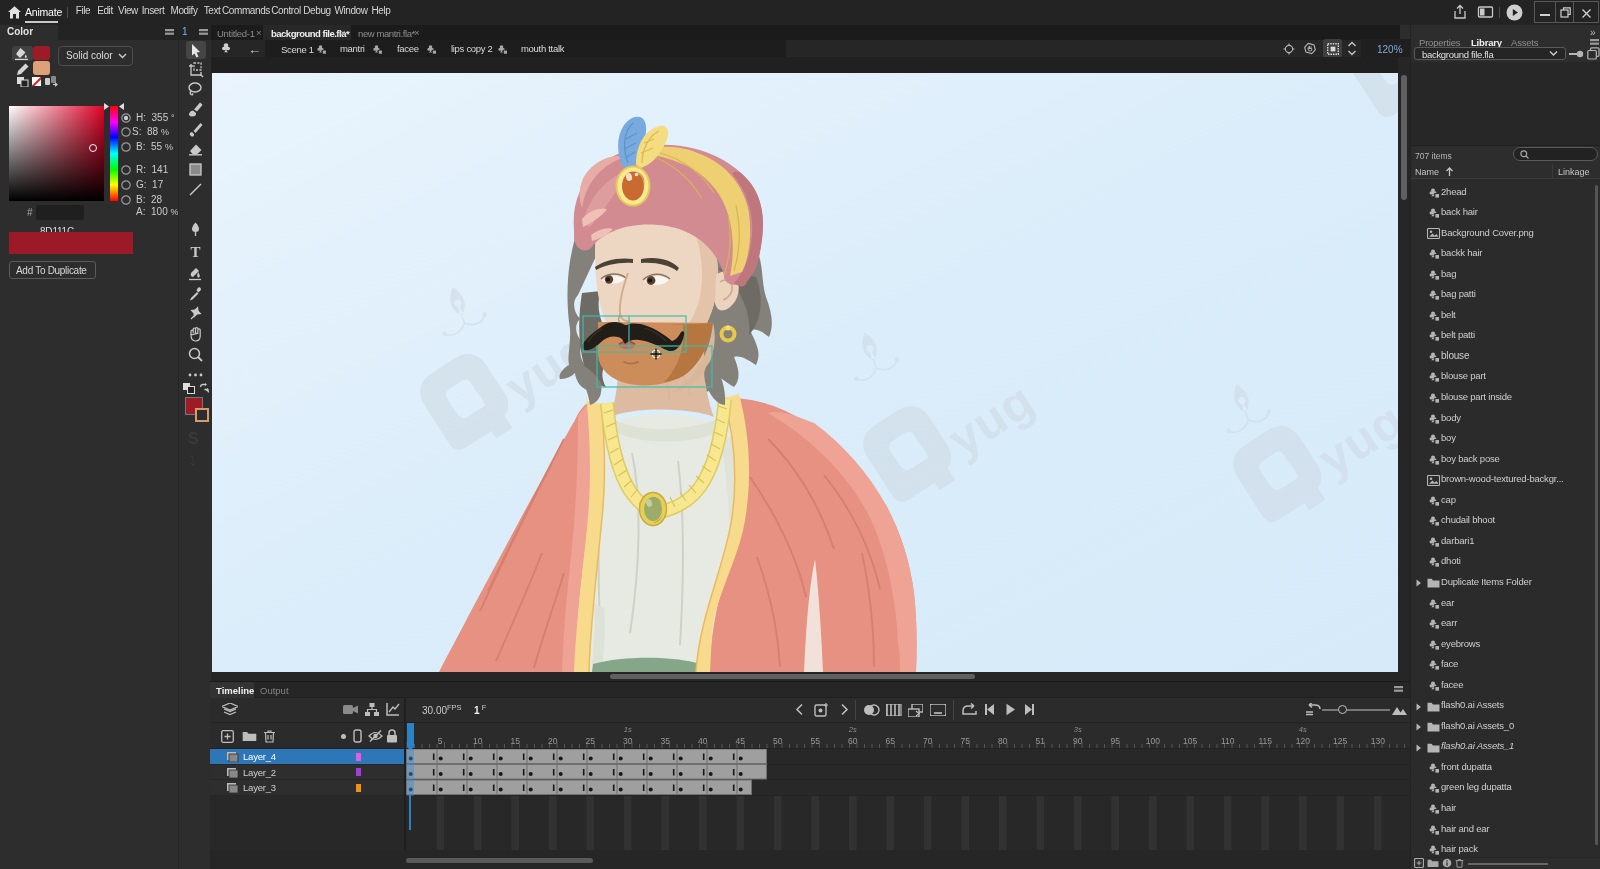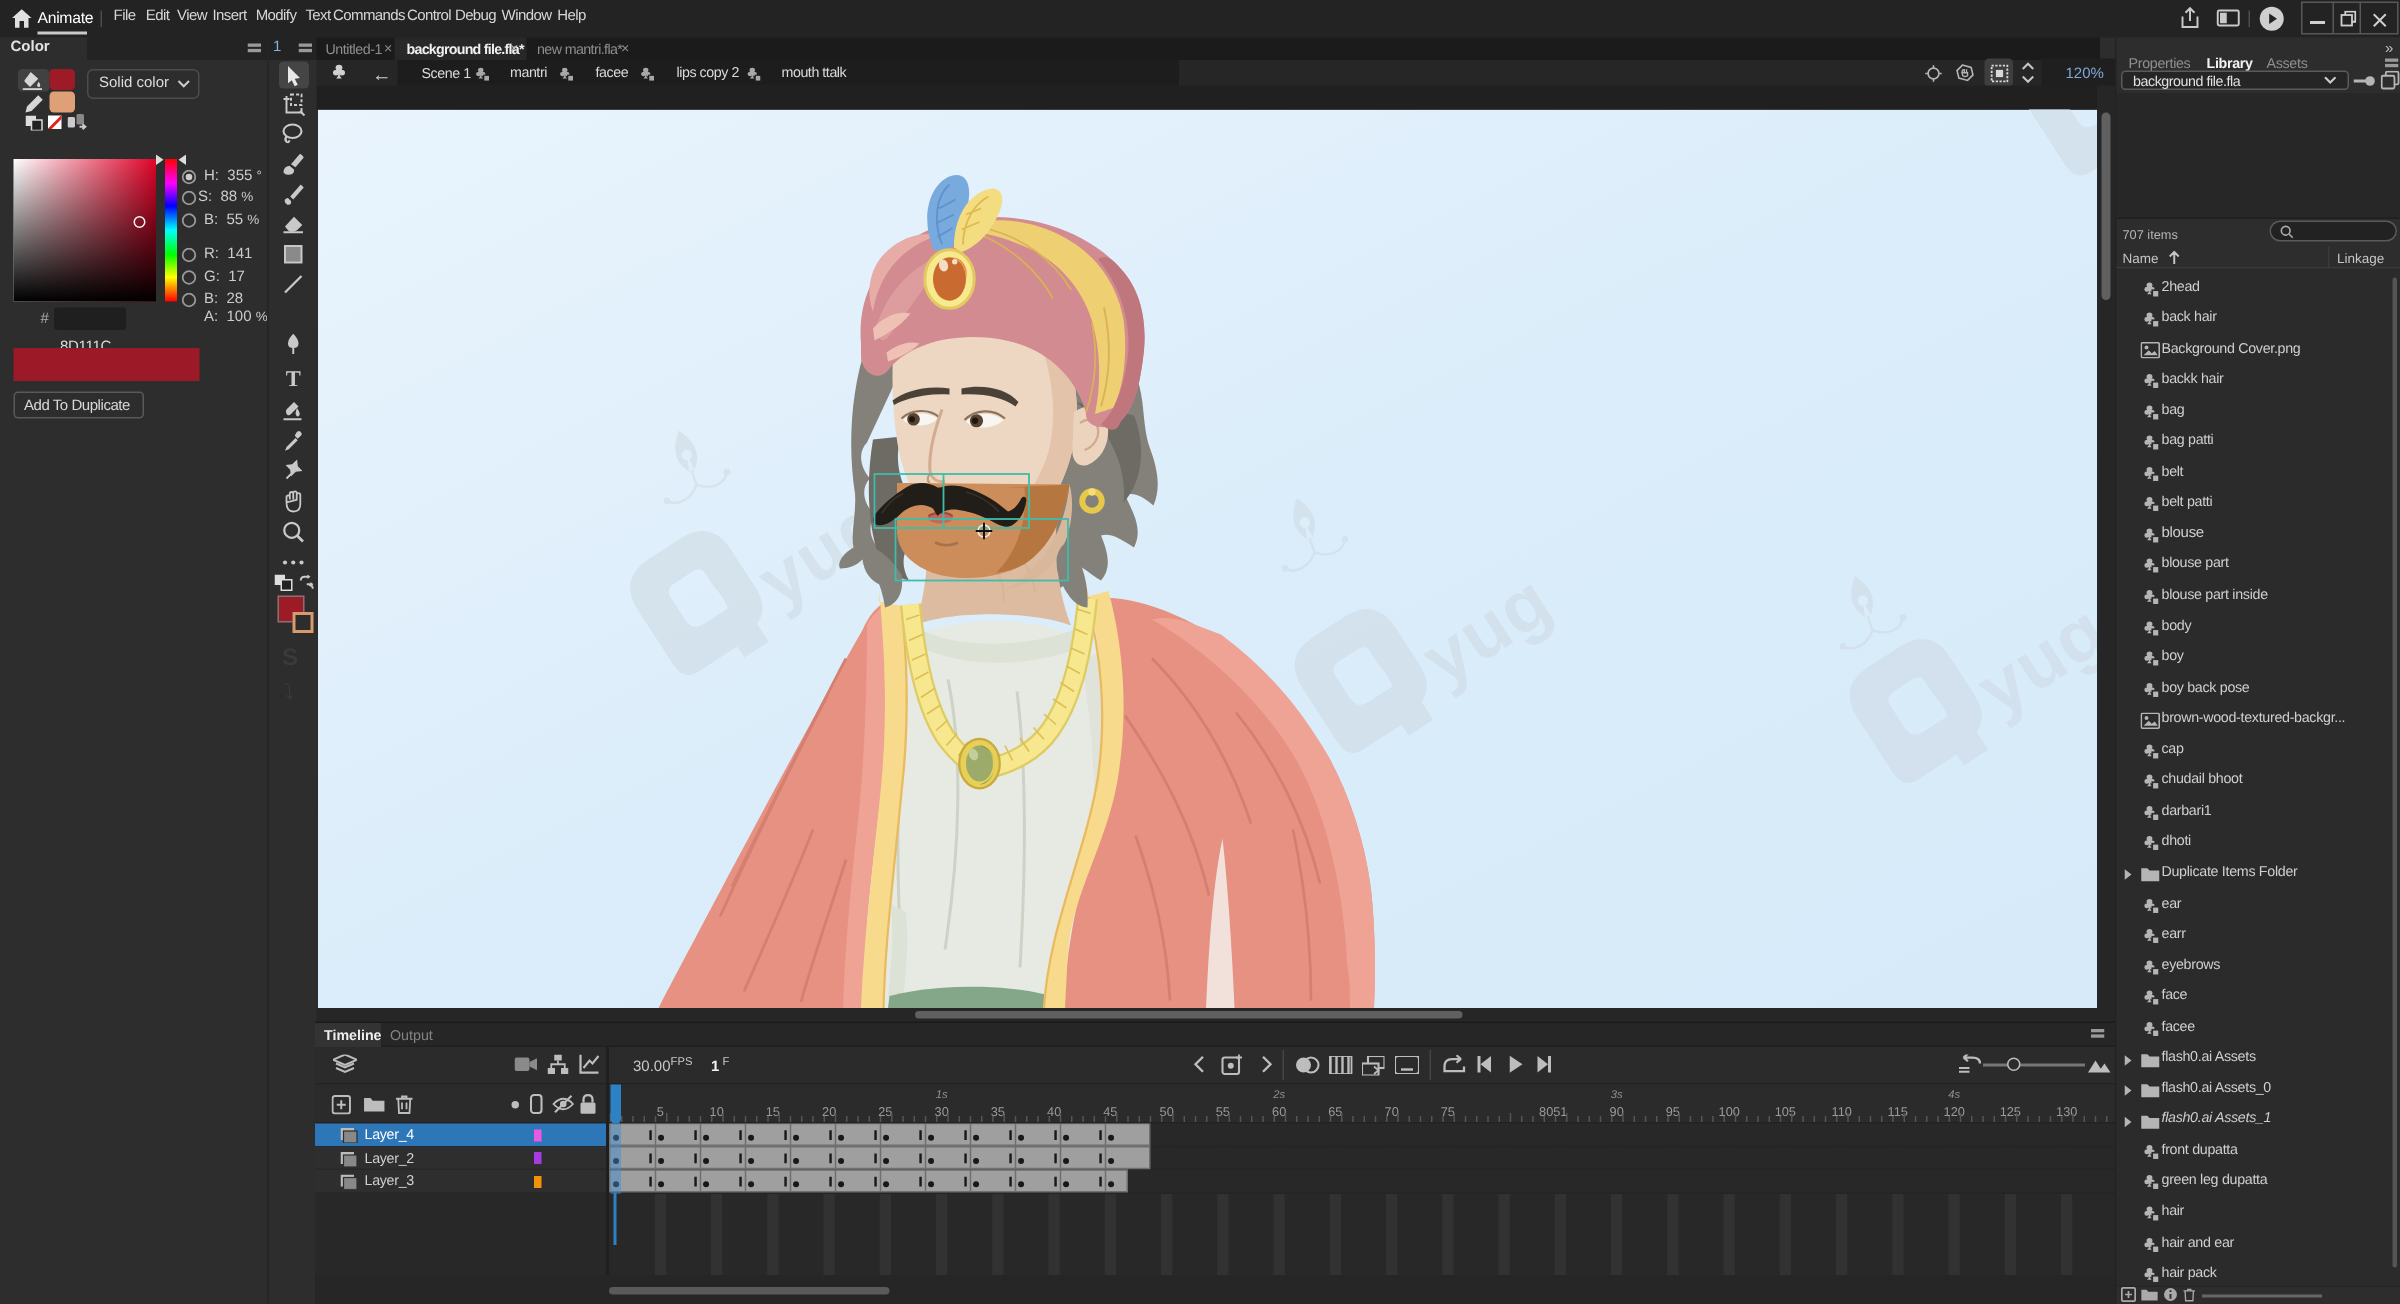--- a/index.html
+++ b/index.html
@@ -556,21 +556,21 @@
 <div class="abs" style="left:417.8px;top:54px;transform:translateX(-50%);font-size:8.5px;color:#9a9a9a;">30</div>
 <div class="abs" style="left:455.2px;top:54px;transform:translateX(-50%);font-size:8.5px;color:#9a9a9a;">35</div>
 <div class="abs" style="left:492.8px;top:54px;transform:translateX(-50%);font-size:8.5px;color:#9a9a9a;">40</div>
 <div class="abs" style="left:530.2px;top:54px;transform:translateX(-50%);font-size:8.5px;color:#9a9a9a;">45</div>
 <div class="abs" style="left:567.8px;top:54px;transform:translateX(-50%);font-size:8.5px;color:#9a9a9a;">50</div>
 <div class="abs" style="left:605.2px;top:54px;transform:translateX(-50%);font-size:8.5px;color:#9a9a9a;">55</div>
 <div class="abs" style="left:642.8px;top:54px;transform:translateX(-50%);font-size:8.5px;color:#9a9a9a;">60</div>
 <div class="abs" style="left:680.2px;top:54px;transform:translateX(-50%);font-size:8.5px;color:#9a9a9a;">65</div>
 <div class="abs" style="left:717.8px;top:54px;transform:translateX(-50%);font-size:8.5px;color:#9a9a9a;">70</div>
 <div class="abs" style="left:755.2px;top:54px;transform:translateX(-50%);font-size:8.5px;color:#9a9a9a;">75</div>
-<div class="abs" style="left:792.8px;top:54px;transform:translateX(-50%);font-size:8.5px;color:#9a9a9a;margin-left:28px;">80</div>
+<div class="abs" style="left:792.8px;top:54px;transform:translateX(-50%);font-size:8.5px;color:#9a9a9a;">80</div>
 <div class="abs" style="left:830.2px;top:54px;transform:translateX(-50%);font-size:8.5px;color:#9a9a9a;">51</div>
 <div class="abs" style="left:867.8px;top:54px;transform:translateX(-50%);font-size:8.5px;color:#9a9a9a;">90</div>
 <div class="abs" style="left:905.2px;top:54px;transform:translateX(-50%);font-size:8.5px;color:#9a9a9a;">95</div>
 <div class="abs" style="left:942.8px;top:54px;transform:translateX(-50%);font-size:8.5px;color:#9a9a9a;">100</div>
 <div class="abs" style="left:980.2px;top:54px;transform:translateX(-50%);font-size:8.5px;color:#9a9a9a;">105</div>
 <div class="abs" style="left:1017.8px;top:54px;transform:translateX(-50%);font-size:8.5px;color:#9a9a9a;">110</div>
 <div class="abs" style="left:1055.2px;top:54px;transform:translateX(-50%);font-size:8.5px;color:#9a9a9a;">115</div>
 <div class="abs" style="left:1092.8px;top:54px;transform:translateX(-50%);font-size:8.5px;color:#9a9a9a;">120</div>
 <div class="abs" style="left:1130.2px;top:54px;transform:translateX(-50%);font-size:8.5px;color:#9a9a9a;">125</div>
 <div class="abs" style="left:1167.8px;top:54px;transform:translateX(-50%);font-size:8.5px;color:#9a9a9a;">130</div>

